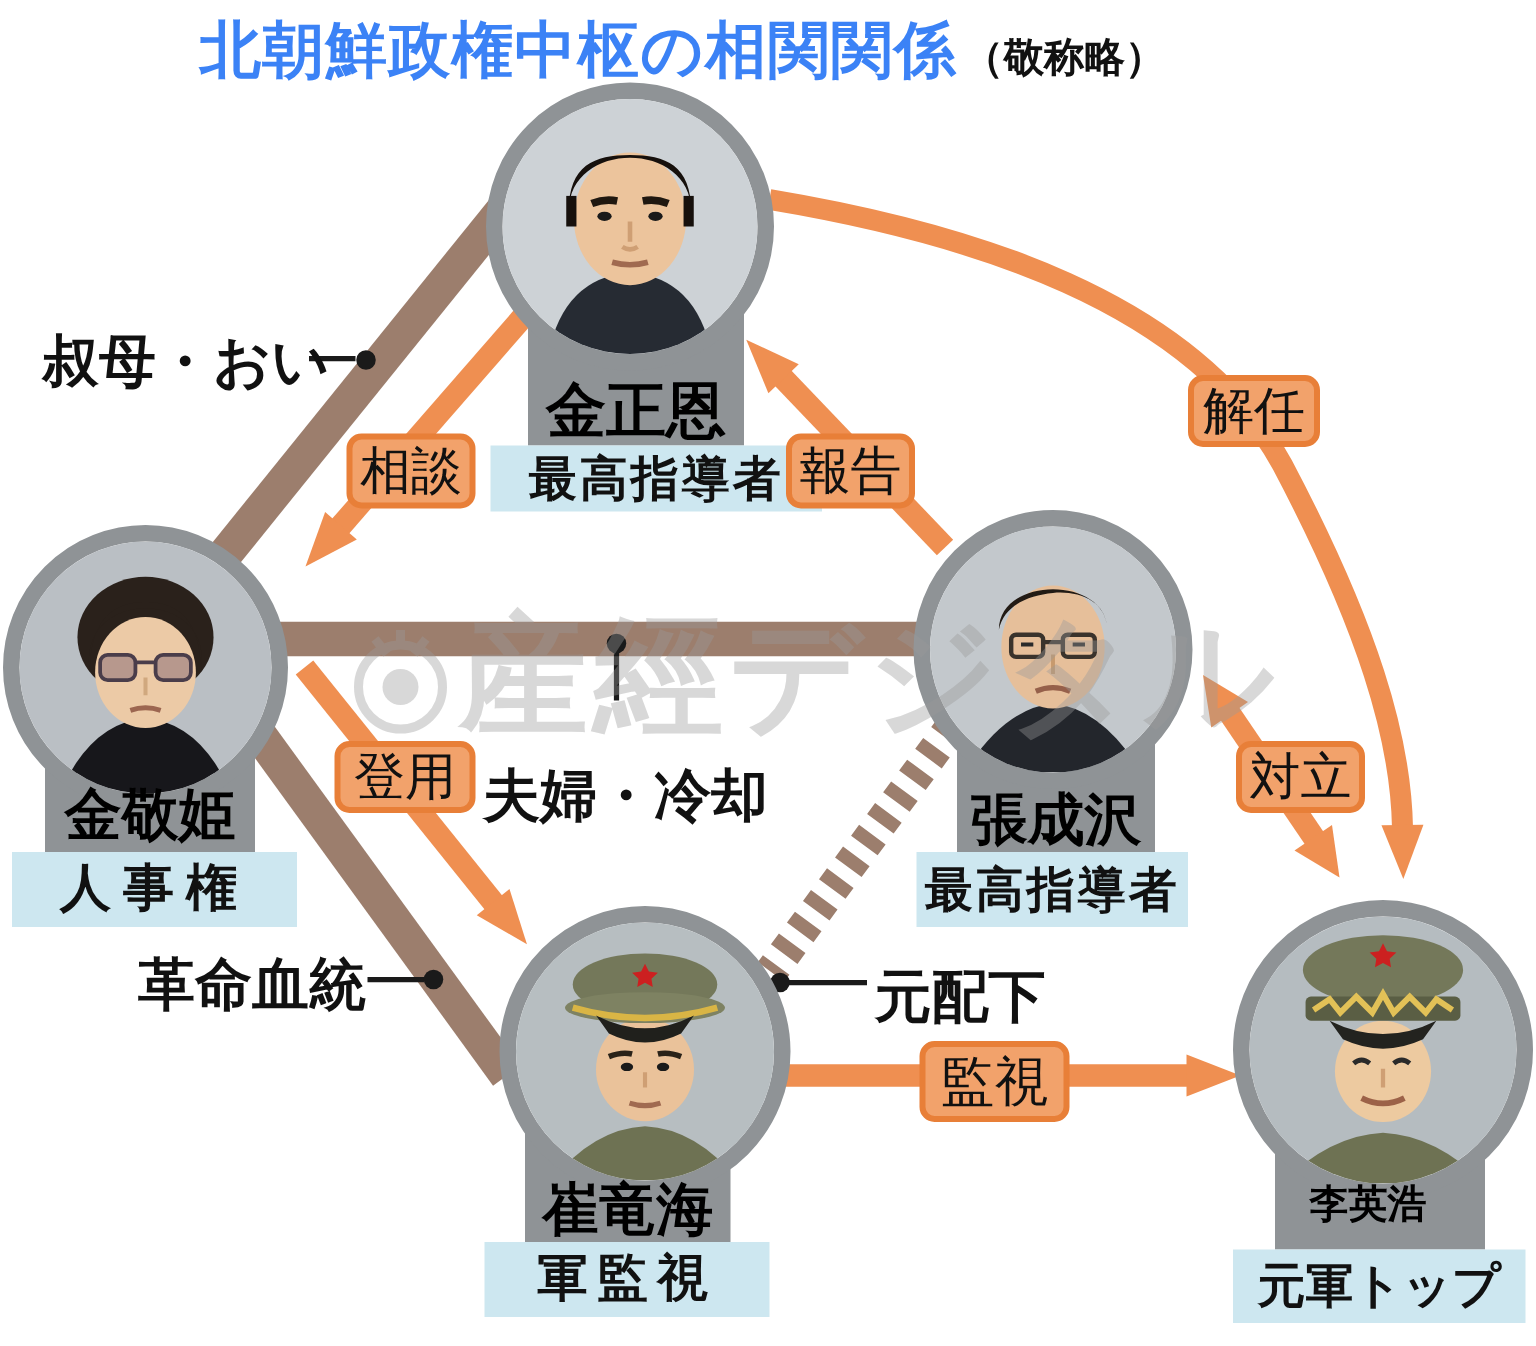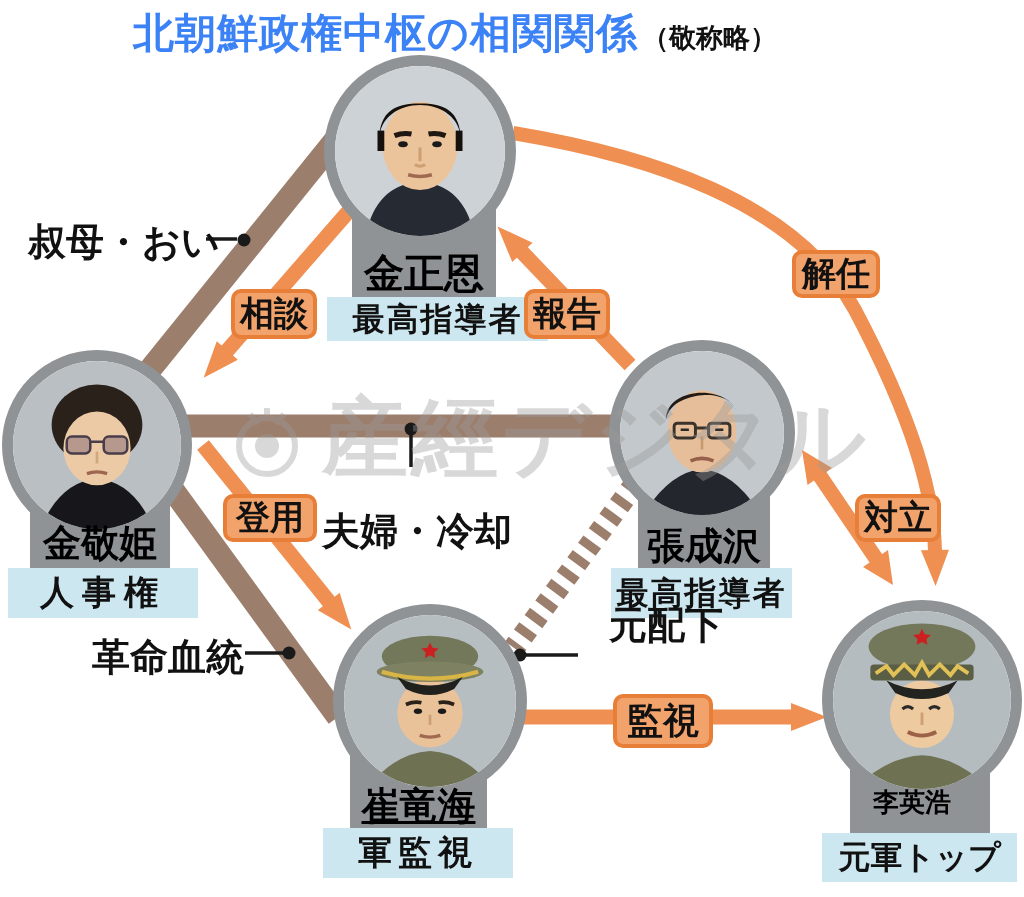--- a/index.html
+++ b/index.html
@@ -7,22 +7,22 @@
     position:relative;width:1024px;height:897px;background:#ffffff;overflow:hidden;
     font-family:"Liberation Sans","DejaVu Sans",sans-serif;color:#1a1a1a;
   }
   
   .title{position:absolute;left:133px;top:6px;z-index:7;white-space:nowrap;}
   .title .main{font-size:41px;font-weight:bold;letter-spacing:1px;color:#3b82f6;}
   .title .suffix{font-size:27px;font-weight:bold;color:#111;margin-left:4px;}
   
   .connectors{position:absolute;left:0;top:0;z-index:2;}
   
-  .watermark{position:absolute;left:228px;top:380px;z-index:5;display:flex;align-items:center;
-    pointer-events:none;opacity:0.38;gap:16px;}
+  .watermark{position:absolute;left:228px;top:392px;z-index:5;display:flex;align-items:center;
+    pointer-events:none;opacity:0.38;}
   .watermark .wm-text{font-size:86px;font-weight:bold;color:#9a9a9a;letter-spacing:4px;white-space:nowrap;}
   
   .person .stem{position:absolute;background:#8f9396;z-index:3;}
   .person .ring{position:absolute;border:11px solid #8f9396;border-radius:50%;overflow:hidden;
     background:#fff;box-sizing:border-box;z-index:4;}
   .person .ring svg{display:block;width:100%;height:100%;}
   .person .name{position:absolute;z-index:5;font-weight:bold;color:#000;text-align:center;white-space:nowrap;}
   .person .role{position:absolute;z-index:3;background:#cde7f0;color:#111;text-align:center;
     font-family:"Liberation Serif","DejaVu Serif",serif;font-weight:bold;white-space:nowrap;box-sizing:border-box;}
   #p-kju .ring{left:324px;top:55px;width:192px;height:192px;}
@@ -32,41 +32,41 @@
   #p-kkh .ring{left:2px;top:350px;width:190px;height:190px;}
   #p-kkh .stem{left:30px;top:480px;width:140px;height:88px;}
   #p-kkh .name{left:18px;top:518px;width:164px;font-size:38px;}
   #p-kkh .role{left:8px;top:568px;width:190px;height:50px;line-height:50px;font-size:34px;letter-spacing:8px;}
   #p-jst .ring{left:609px;top:340px;width:186px;height:186px;}
   #p-jst .stem{left:638px;top:470px;width:132px;height:98px;}
   #p-jst .name{left:630px;top:521px;width:148px;font-size:38px;}
   #p-jst .role{left:611px;top:568px;width:181px;height:50px;line-height:50px;font-size:32px;letter-spacing:2px;}
   #p-crh .ring{left:333px;top:604px;width:194px;height:194px;}
   #p-crh .stem{left:350px;top:740px;width:137px;height:88px;}
-  #p-crh .name{left:348px;top:781px;width:141px;font-size:38px;text-decoration:underline;}
+  #p-crh .name{left:348px;top:781px;width:141px;font-size:38px;}
   #p-crh .role{left:323px;top:828px;width:190px;height:50px;line-height:50px;font-size:34px;letter-spacing:6px;}
   #p-ryh .ring{left:822px;top:600px;width:200px;height:200px;}
   #p-ryh .stem{left:850px;top:745px;width:140px;height:88px;}
   #p-ryh .name{left:844px;top:785px;width:136px;font-size:26px;}
   #p-ryh .role{left:822px;top:833px;width:195px;height:49px;line-height:49px;font-size:32px;}
   
   .rlabel{position:absolute;z-index:6;background:#f2a26b;border:4px solid #e87f38;border-radius:10px;
-    color:#111;font-weight:bold;font-size:34px;display:flex;align-items:center;justify-content:center;
+    color:#111;font-weight:normal;font-size:34px;display:flex;align-items:center;justify-content:center;
     box-sizing:border-box;white-space:nowrap;}
   #lbl-soudan{left:231px;top:289px;width:86px;height:50px;}
   #lbl-houkoku{left:524px;top:289px;width:86px;height:50px;}
   #lbl-kainin{left:792px;top:250px;width:88px;height:48px;}
   #lbl-touyou{left:223px;top:494px;width:94px;height:48px;}
-  #lbl-tairitsu{left:855px;top:494px;width:86px;height:48px;}
+  #lbl-tairitsu{left:824px;top:494px;width:86px;height:48px;}
   #lbl-kanshi{left:613px;top:694px;width:100px;height:54px;font-size:36px;}
   .blabel{position:absolute;z-index:6;color:#111;font-weight:bold;font-size:38px;line-height:1.15;white-space:nowrap;}
   #lbl-oba{left:28px;top:221px;width:176px;text-align:right;}
   #lbl-fuufu{left:322px;top:469px;width:180px;text-align:center;margin-top:41px;}
   #lbl-kakumei{left:92px;top:636px;width:150px;text-align:center;}
-  #lbl-motohaika{left:583px;top:604px;width:140px;text-align:right;}
+  #lbl-motohaika{left:583px;top:644px;width:140px;text-align:left;}
 </style>
 </head>
 <body>
 
 <div class="stage">
 
   <div class="title">
     <span class="main">北朝鮮政権中枢の相関関係</span><span class="suffix">（敬称略）</span>
   </div>
 

